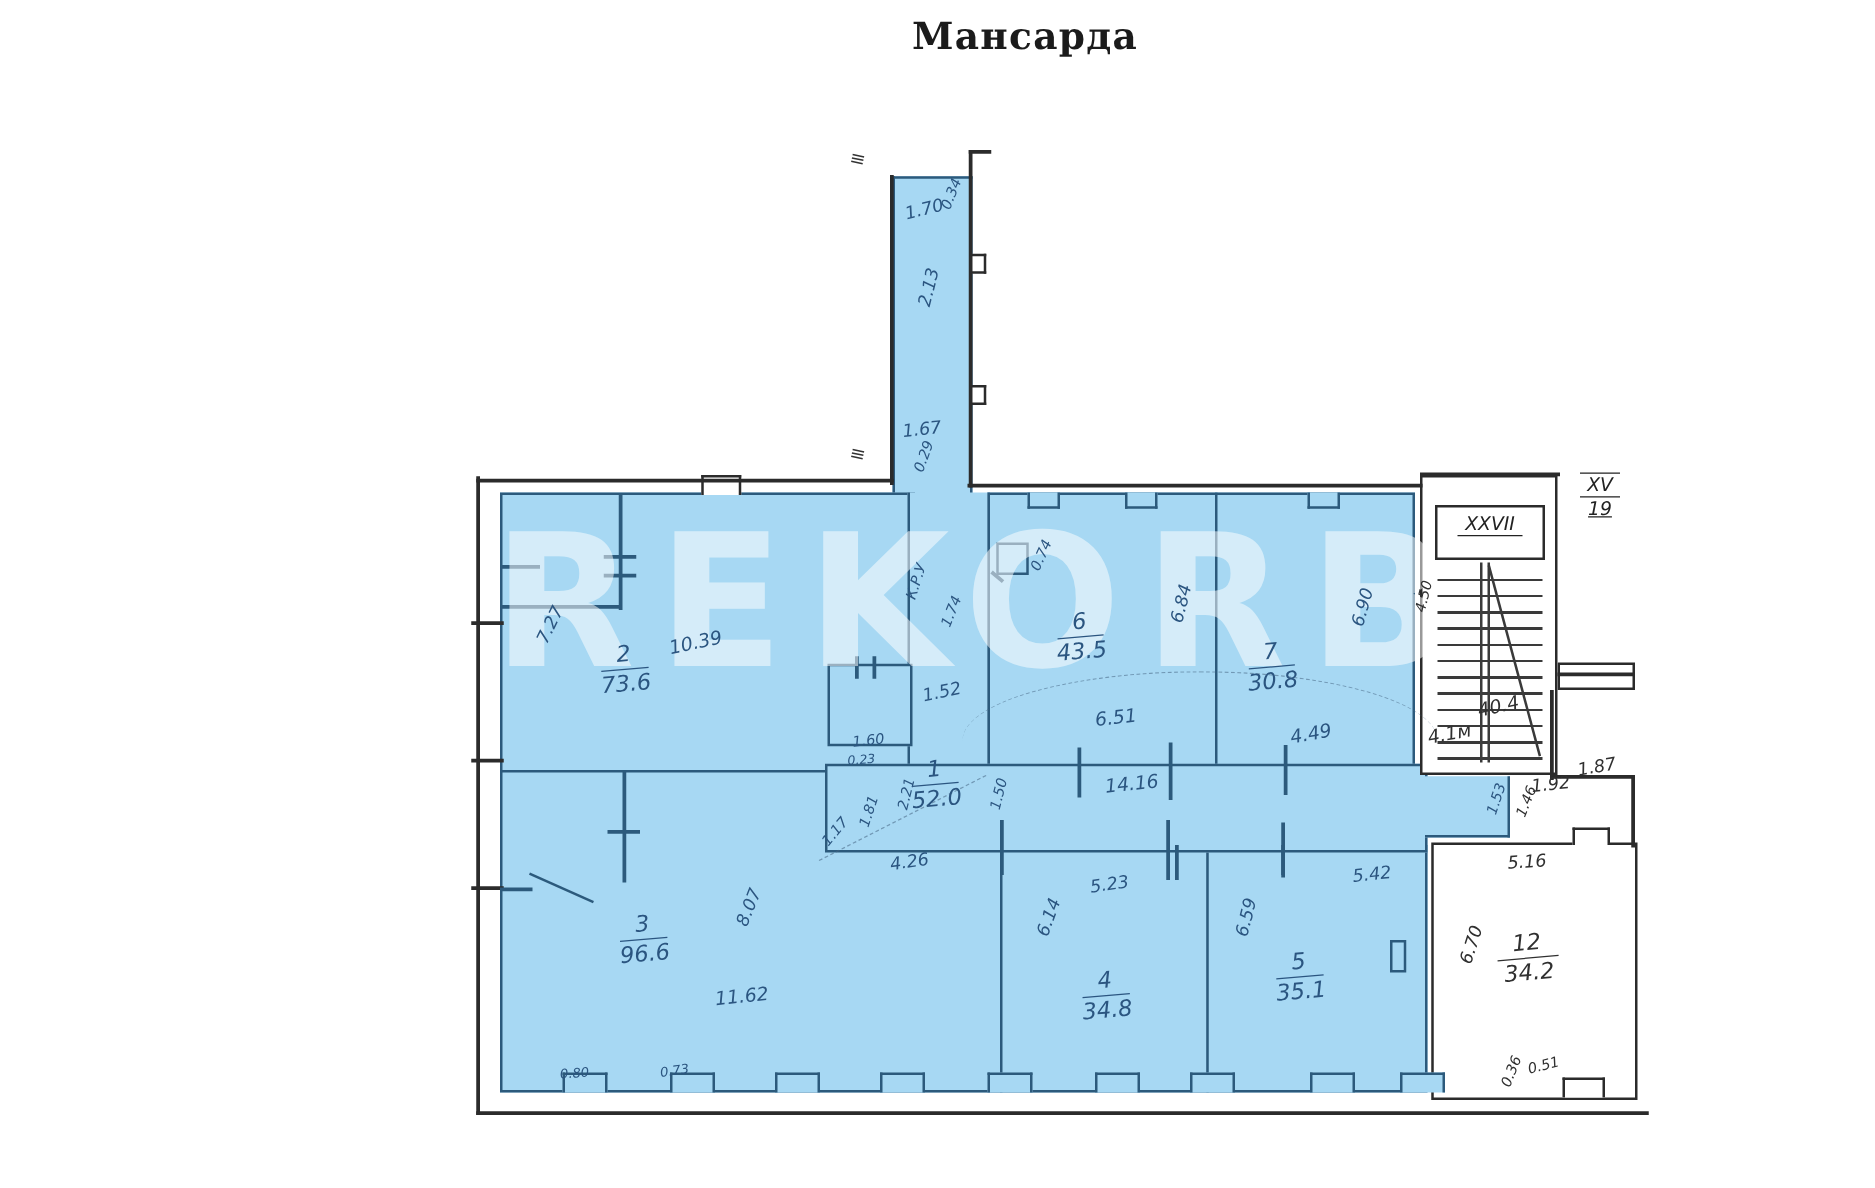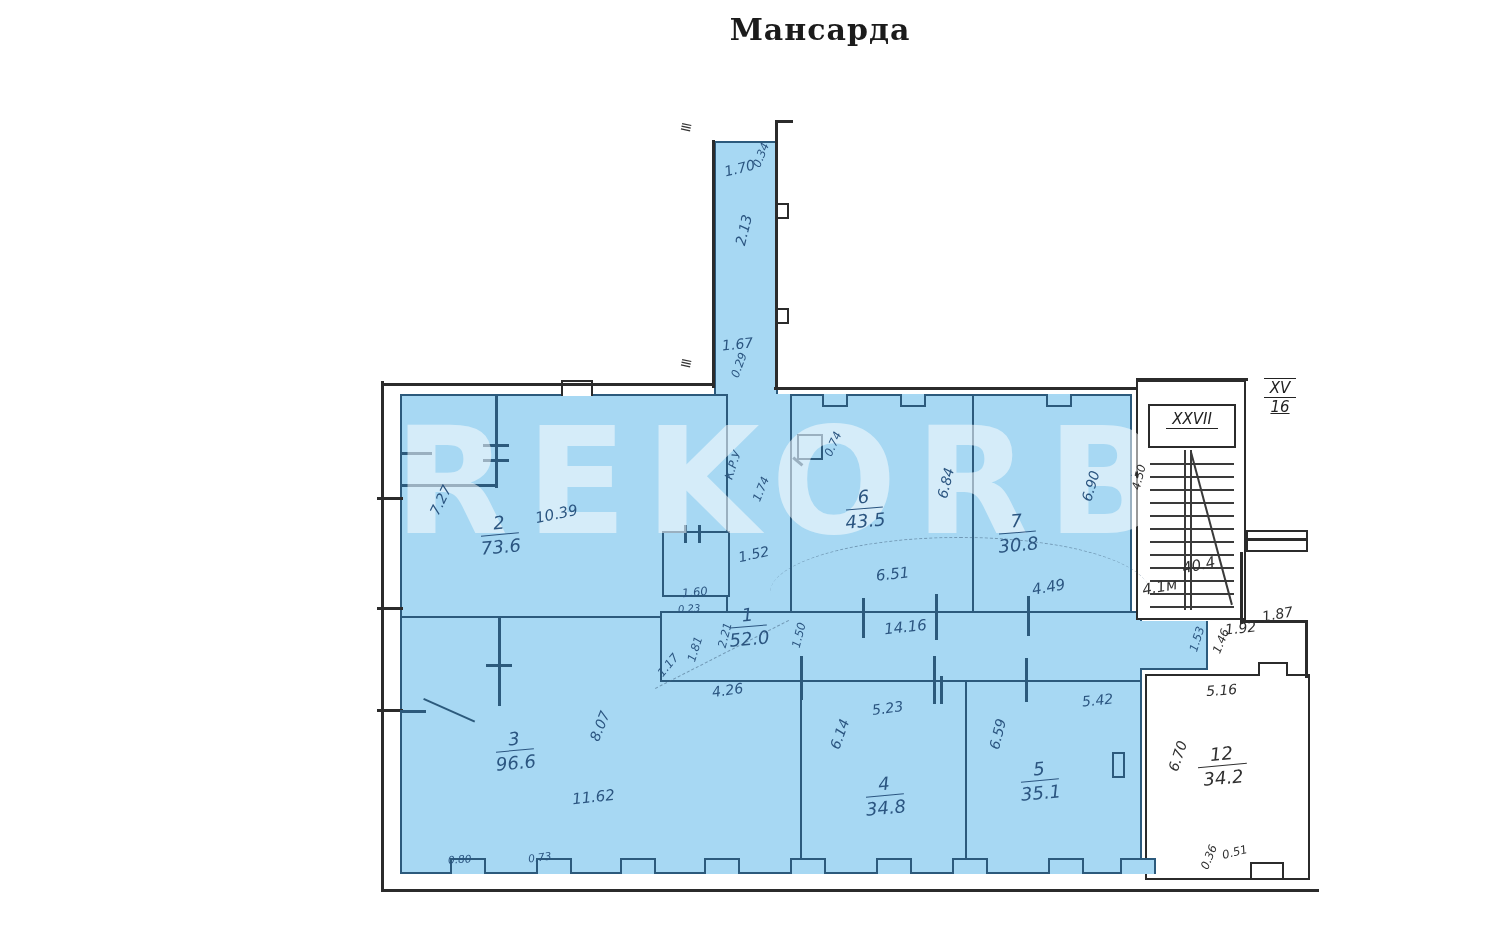--- a/index.html
+++ b/index.html
@@ -165,21 +165,21 @@
   <div class="rlab k" style="left:1180px;top:745px;width:85px;">
     <div class="num">12</div>
     <div class="ar">34.2</div>
   </div>
 
   <div class="flight" style="left:1150px;top:410px;width:84px;text-align:center;">
     <span class="fu">XXVII</span>
   </div>
   <div class="flight" style="left:1256px;top:378px;width:48px;text-decoration:underline;">
     <div><span class="fo">XV</span></div>
-    <div>16</div>
+    <div>19</div>
   </div>
 
   <div class="lbl" style="left:724px;top:160px;transform:rotate(-14deg);">1.70</div>
   <div class="lbl sm" style="left:748px;top:148px;transform:rotate(-68deg);">0.34</div>
   <div class="lbl" style="left:728px;top:222px;transform:rotate(-76deg);">2.13</div>
   <div class="lbl" style="left:722px;top:336px;transform:rotate(-6deg);">1.67</div>
   <div class="lbl sm" style="left:726px;top:358px;transform:rotate(-70deg);">0.29</div>
 
   <div class="lbl sm" style="left:718px;top:458px;transform:rotate(-72deg);">К.Р.У</div>
   <div class="lbl sm" style="left:748px;top:482px;transform:rotate(-68deg);">1.74</div>

